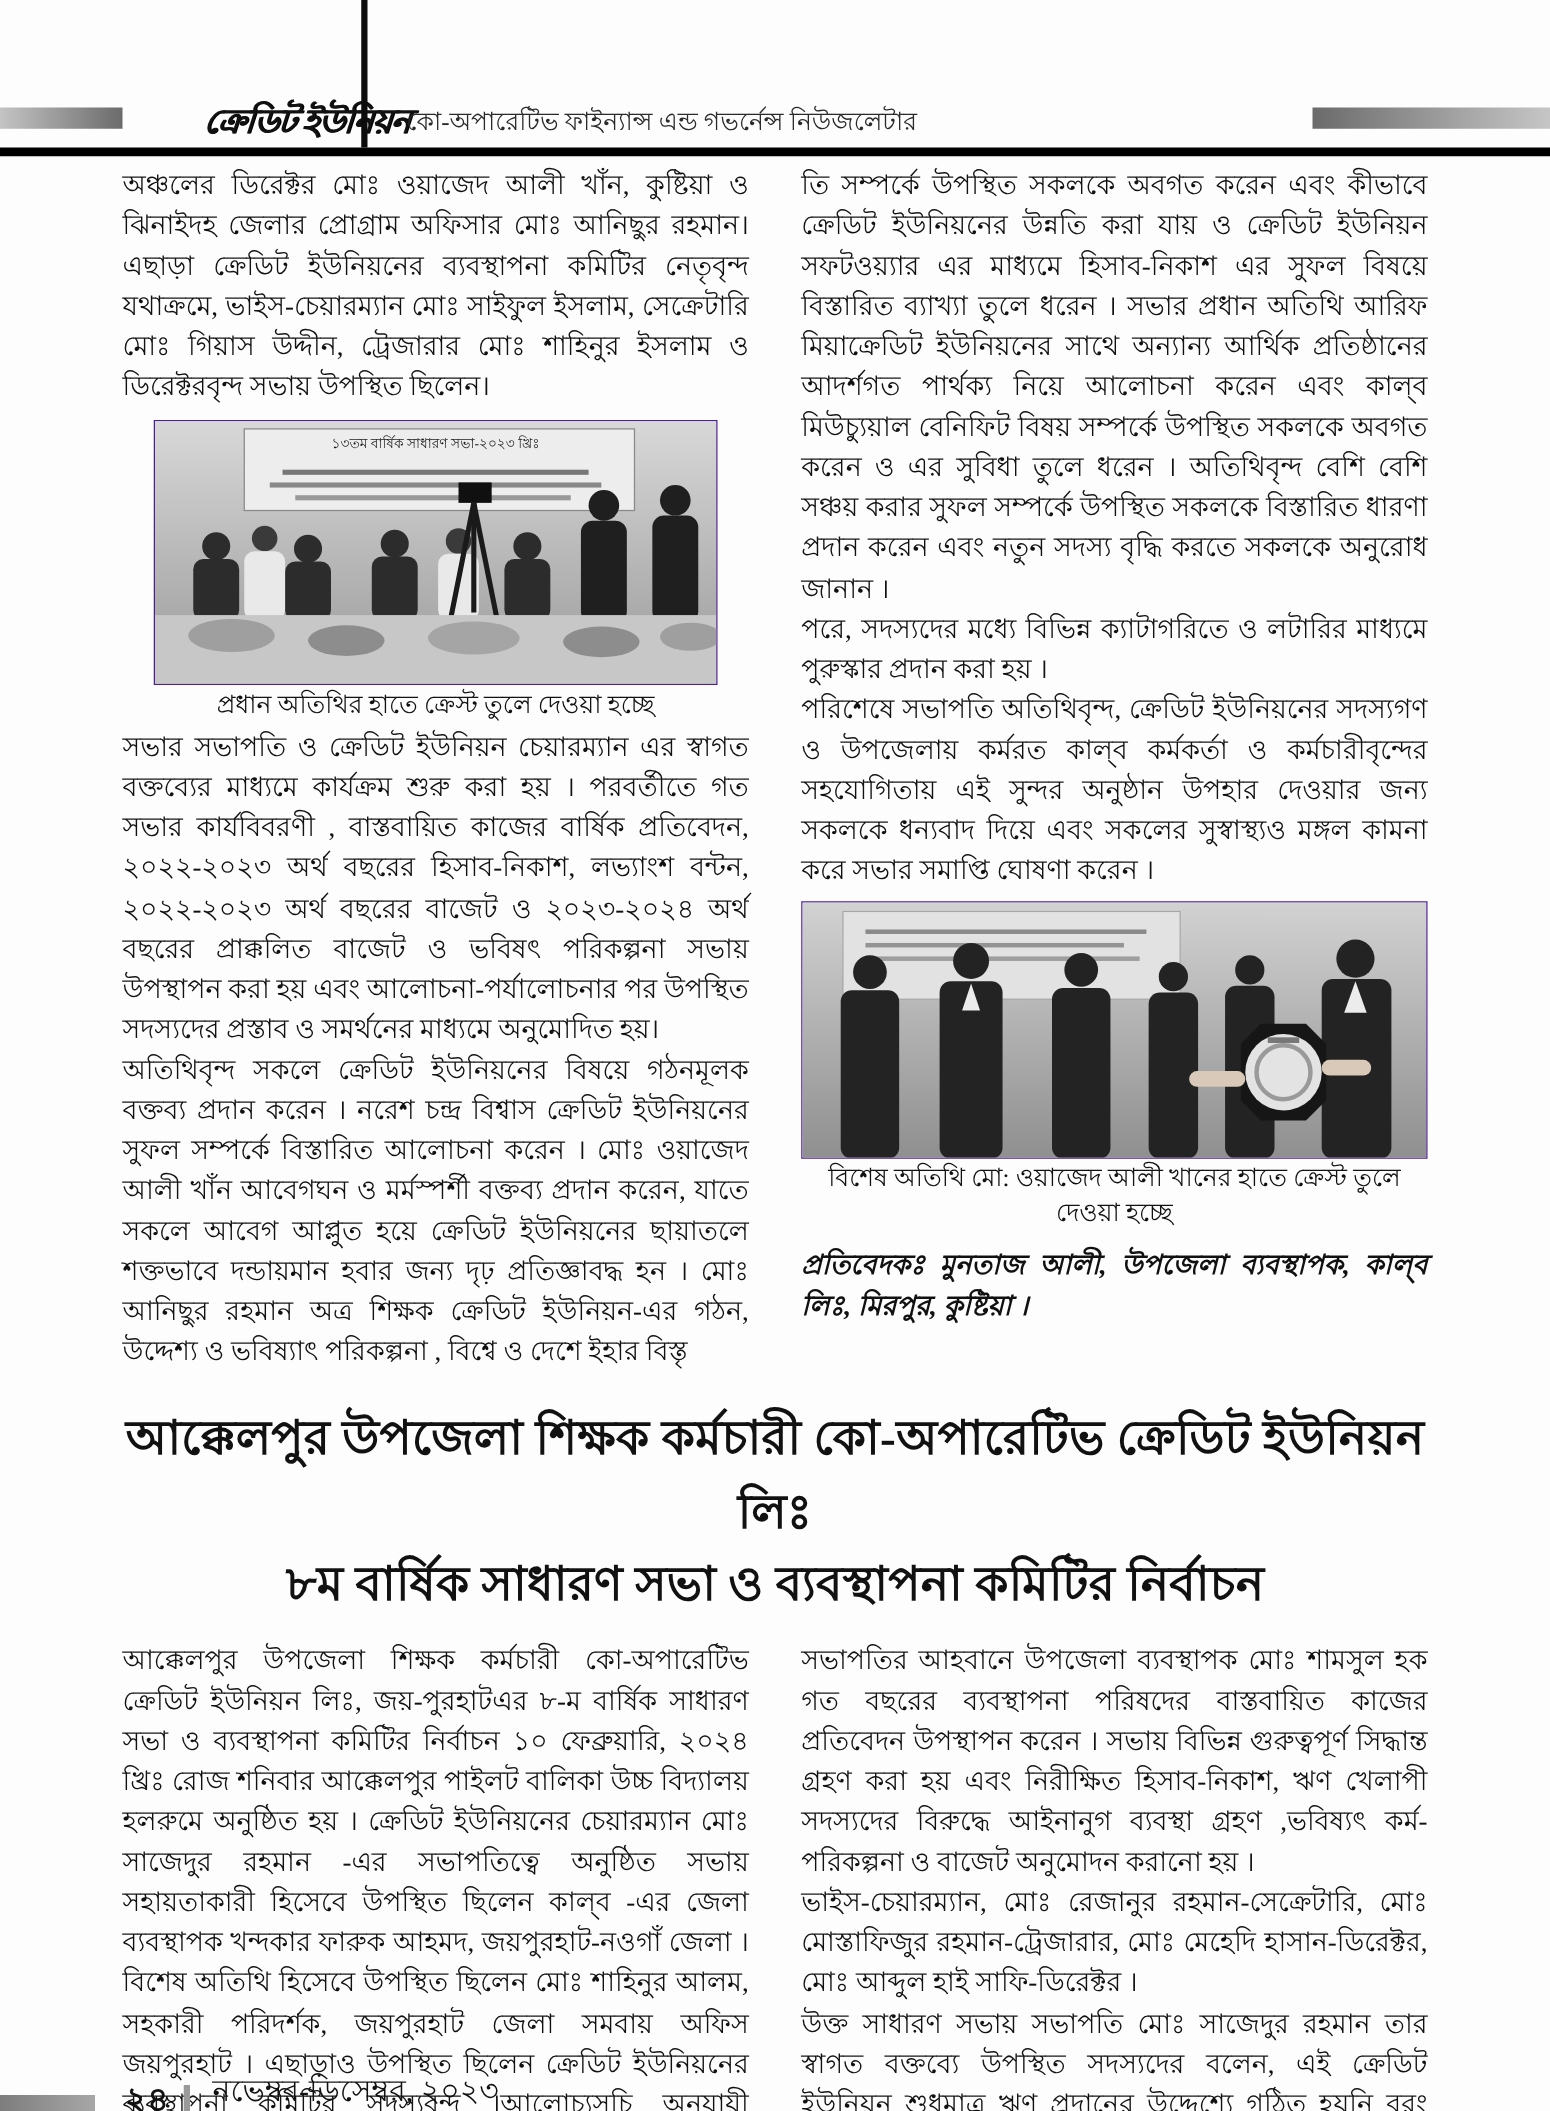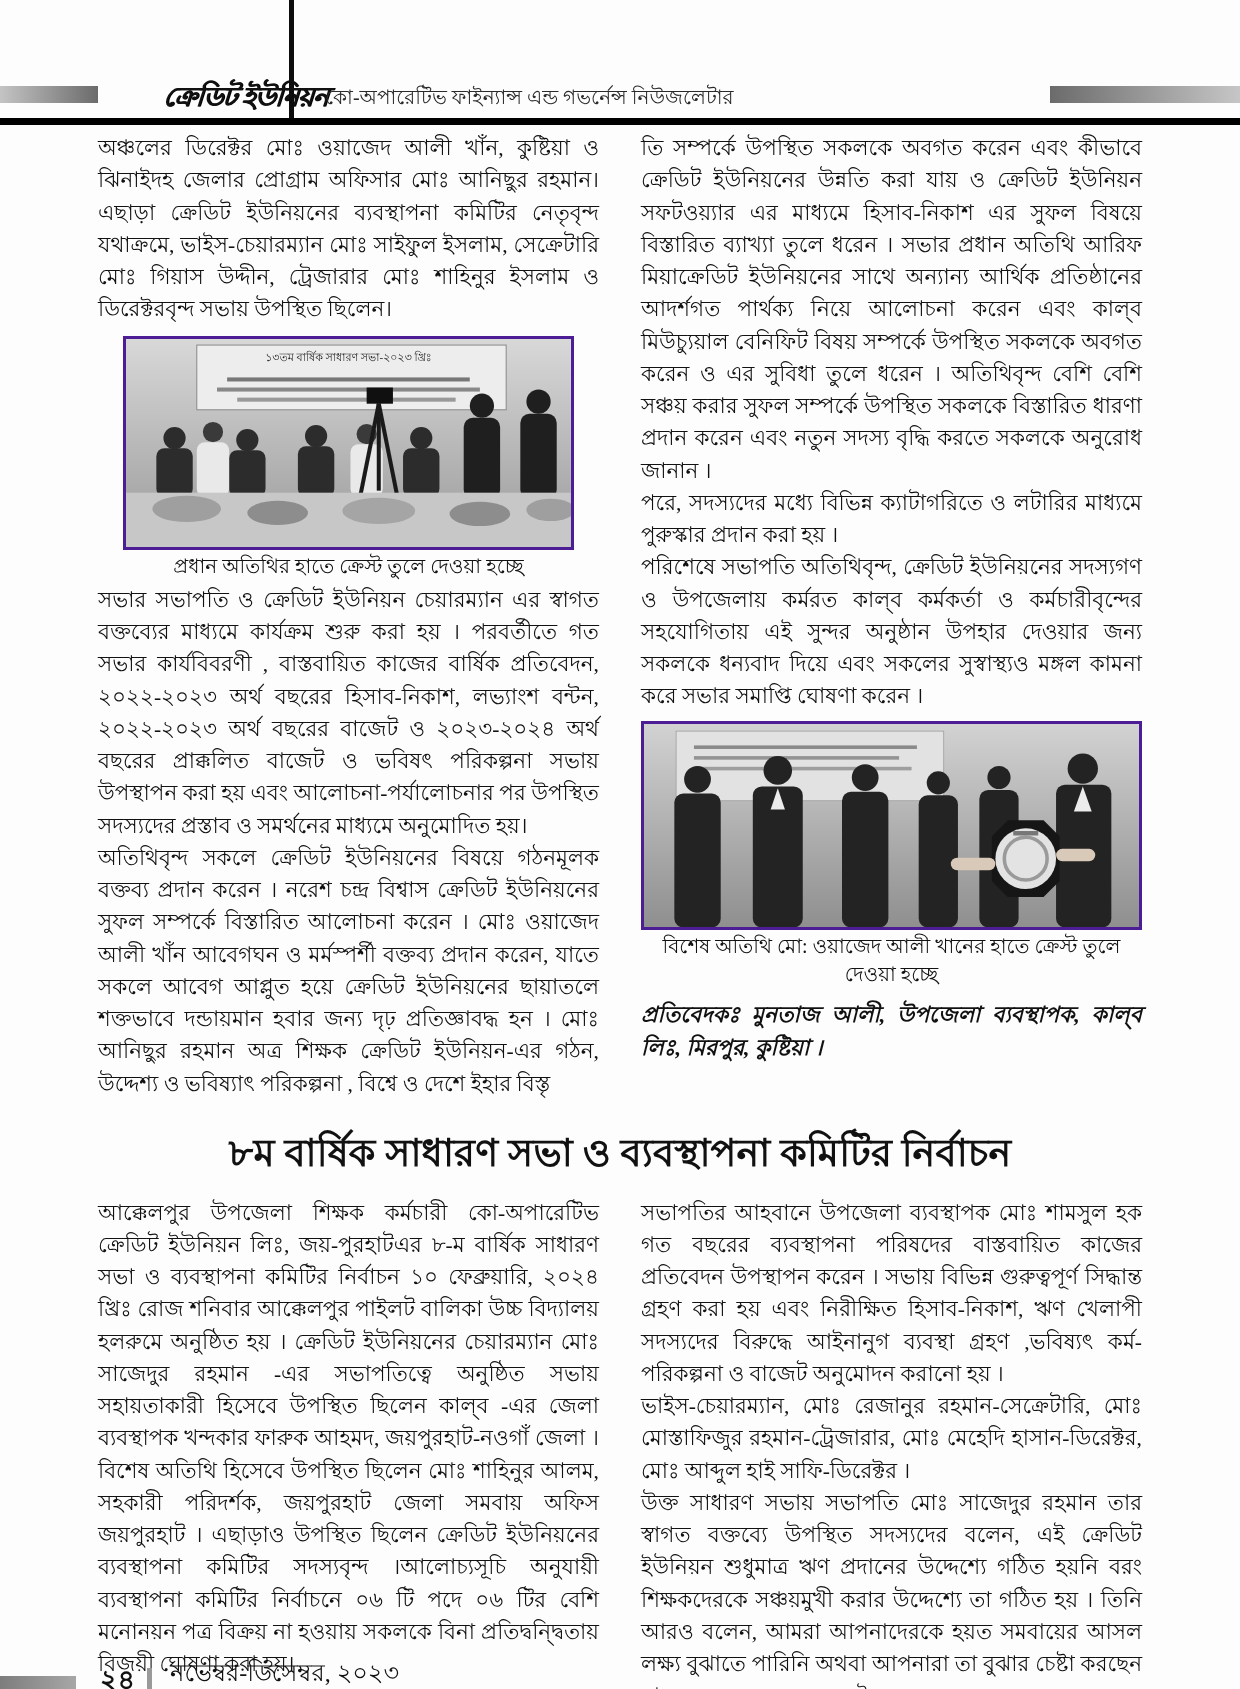--- a/index.html
+++ b/index.html
@@ -45,21 +45,21 @@
   .cols{ display:flex; gap:42px; }
   .col{ flex:1; min-width:0; }
   .col p{
     font-size:21.5px; line-height:1.5;
     text-align:justify;
   }
   
   figure{ display:block; }
   .fig1{ width:90%; margin:10px auto 4px; }
   .fig2{ width:100%; margin:8px 0 4px; }
-  .photo{ position:relative; width:100%; display:block; line-height:0; border:3px solid #4c1d95;text-decoration:underline; }
+  .photo{ position:relative; width:100%; display:block; line-height:0; border:1px solid #4c1d95;text-decoration:underline; }
   .photo svg{ width:100%; height:auto; display:block; }
   .photo-banner{
     position:absolute; top:12px; left:18%; width:64%;
     font-size:11px; line-height:1.2; text-align:center; color:#1c1c1c;
   }
   figcaption{
     font-size:20px; text-align:center;
     line-height:1.4; margin-top:2px;
   }
   .reporter{
@@ -220,20 +220,21 @@
             </svg>
           </div>
           <figcaption>বিশেষ অতিথি মো: ওয়াজেদ আলী খানের হাতে ক্রেস্ট তুলে দেওয়া হচ্ছে</figcaption>
         </figure>
 
         <p class="reporter">প্রতিবেদকঃ মুনতাজ আলী, উপজেলা ব্যবস্থাপক, কাল্‌ব লিঃ, মিরপুর, কুষ্টিয়া ।</p>
       </div>
     </section>
 
     <h1 class="headline">
+      <span>আক্কেলপুর উপজেলা শিক্ষক কর্মচারী কো-অপারেটিভ ক্রেডিট ইউনিয়ন লিঃ</span>
       <span>৮ম বার্ষিক সাধারণ সভা ও ব্যবস্থাপনা কমিটির নির্বাচন</span>
     </h1>
 
     <section class="cols">
       <div class="col">
         <p>আক্কেলপুর উপজেলা শিক্ষক কর্মচারী কো-অপারেটিভ ক্রেডিট ইউনিয়ন লিঃ, জয়-পুরহাটএর ৮-ম বার্ষিক সাধারণ সভা ও ব্যবস্থাপনা কমিটির নির্বাচন ১০ ফেব্রুয়ারি, ২০২৪ খ্রিঃ রোজ শনিবার আক্কেলপুর পাইলট বালিকা উচ্চ বিদ্যালয় হলরুমে অনুষ্ঠিত হয় । ক্রেডিট ইউনিয়নের চেয়ারম্যান মোঃ সাজেদুর রহমান -এর সভাপতিত্বে অনুষ্ঠিত সভায় সহায়তাকারী হিসেবে উপস্থিত ছিলেন কাল্‌ব -এর জেলা ব্যবস্থাপক খন্দকার ফারুক আহমদ, জয়পুরহাট-নওগাঁ জেলা । বিশেষ অতিথি হিসেবে উপস্থিত ছিলেন মোঃ শাহিনুর আলম, সহকারী পরিদর্শক, জয়পুরহাট জেলা সমবায় অফিস জয়পুরহাট । এছাড়াও উপস্থিত ছিলেন ক্রেডিট ইউনিয়নের ব্যবস্থাপনা কমিটির সদস্যবৃন্দ ।আলোচ্যসূচি অনুযায়ী ব্যবস্থাপনা কমিটির নির্বাচনে ০৬ টি পদে ০৬ টির বেশি মনোনয়ন পত্র বিক্রয় না হওয়ায় সকলকে বিনা প্রতিদ্বন্দ্বিতায় বিজয়ী ঘোষণা করা হয়।</p>
 
       </div>
       <div class="col">
         <p>সভাপতির আহবানে উপজেলা ব্যবস্থাপক মোঃ শামসুল হক গত বছরের ব্যবস্থাপনা পরিষদের বাস্তবায়িত কাজের প্রতিবেদন উপস্থাপন করেন । সভায় বিভিন্ন গুরুত্বপূর্ণ সিদ্ধান্ত গ্রহণ করা হয় এবং নিরীক্ষিত হিসাব-নিকাশ, ঋণ খেলাপী সদস্যদের বিরুদ্ধে আইনানুগ ব্যবস্থা গ্রহণ ,ভবিষ্যৎ কর্ম-পরিকল্পনা ও বাজেট অনুমোদন করানো হয় ।</p>

